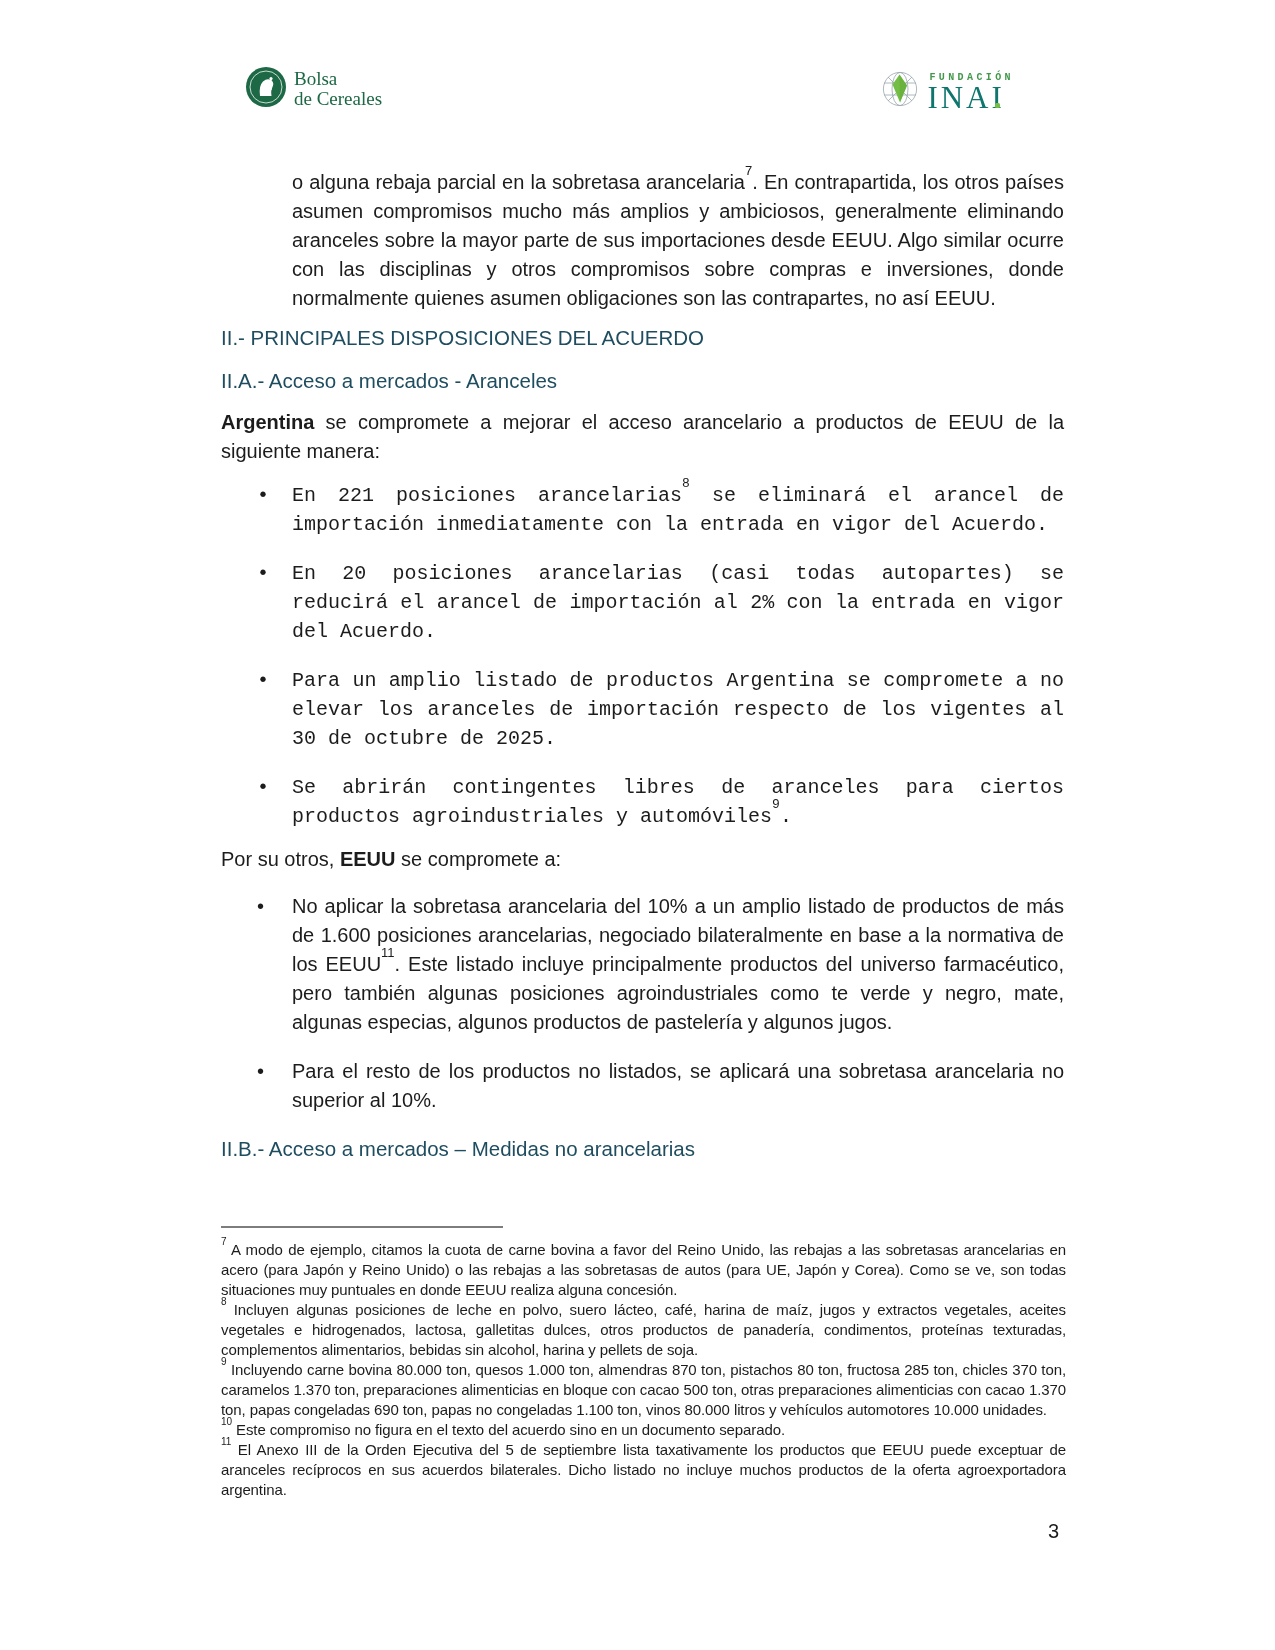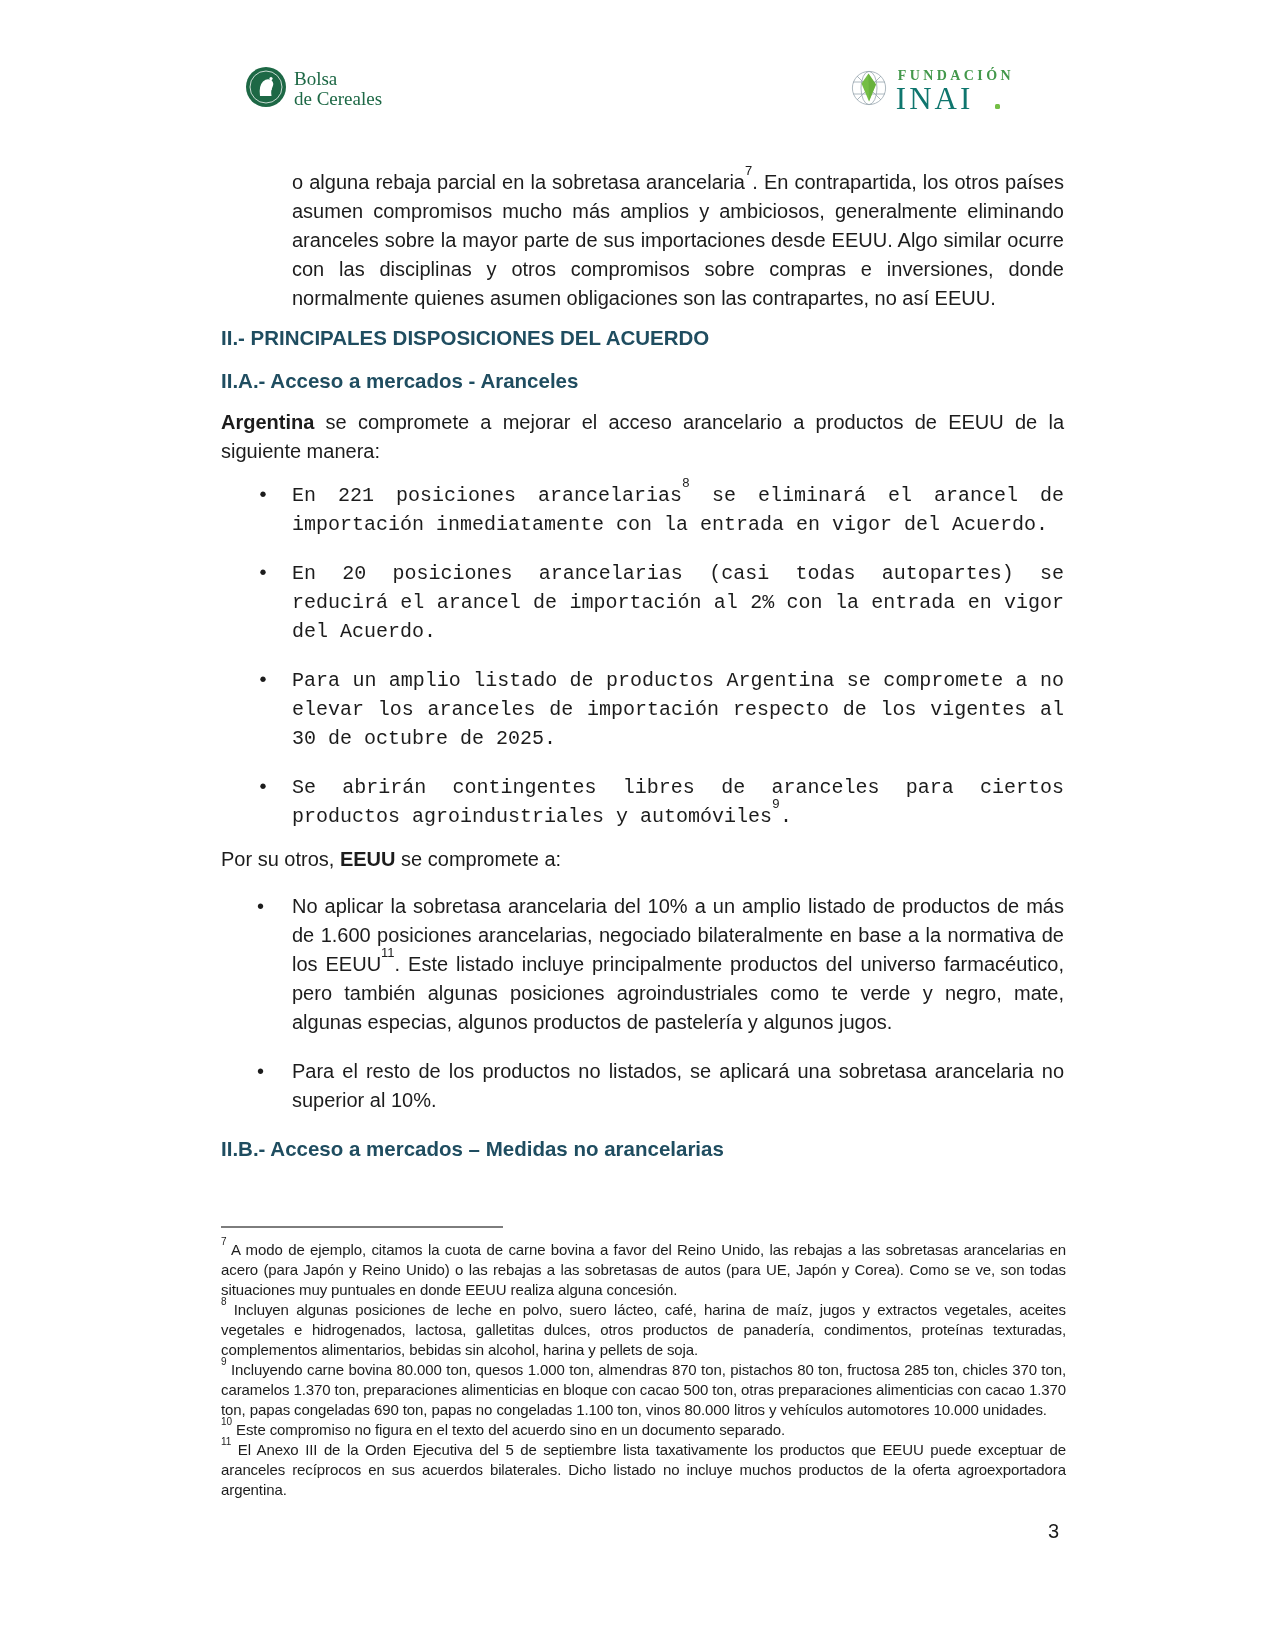--- a/index.html
+++ b/index.html
@@ -5,47 +5,47 @@
   * { margin:0; padding:0; box-sizing:border-box; }
   html,body { background:#ffffff; }
   .page {
     width:1275px; height:1650px; position:relative; margin:0 auto;
     background:#ffffff; overflow:hidden;
     font-family:"Liberation Sans", sans-serif; color:#1c1c1c;
   }
 
   
   .header { position:absolute; top:66px; left:221px; right:211px;
-            display:flex; justify-content:space-between; align-items:flex-start; }
+            display:flex; justify-content:space-between; align-items:flex-end; }
   .logo-bolsa { display:flex; align-items:center; gap:7px; margin-left:24px; }
   .bolsa-text { font-family:"Liberation Serif", serif; color:#1d6845;
                 font-size:19px; line-height:20px; }
   .logo-inai { display:flex; align-items:center; gap:9px; margin-right:50px; }
   .inai-text { position:relative; padding-top:2px; }
-  .fundacion { display:block; font-family:Liberation Serif, serif; color:#43984b;
-               font-size:14px; font-weight:bold; letter-spacing:3.4px; margin:0 0 1px 2px; }
+  .fundacion { display:block; font-family:Liberation Mono, monospace; color:#43984b;
+               font-size:10px; font-weight:bold; letter-spacing:3.4px; margin:0 0 1px 2px; }
   .inai-word { font-family:"Liberation Serif", serif; color:#0f766e;
                font-size:31px; line-height:27px; letter-spacing:3px; }
   .inai-dot { position:absolute; width:5px; height:5px; background:#74be45;
               right:14px; bottom:4px; border-radius:1.5px; }
 
   
   .content { position:absolute; top:115px; left:221px; width:843px; }
   .content p, .content li { font-size:20px; line-height:29px; text-align:justify; }
   .indent { margin-left:71px; }
   .p-intro    { margin-top:53px; }
   h2.sec      { margin-top:10px; }
   h3.sec-a    { margin-top:14px; }
   .p-arg      { margin-top:13px; }
   ul.blist-1  { margin-top:15px;font-family:Liberation Mono, monospace; }
   .p-eeuu     { margin-top:14px; }
   ul.blist-2  { margin-top:18px; }
   h3.sec-b    { margin-top:19px; }
   h2.sec, h3.sec-a, h3.sec-b {
-    color:#1f4d60; font-size:20.5px; line-height:29px; font-weight:bold;
+    color:#1f4d60; font-size:20.5px; line-height:29px; font-weight:normal;
   }
   ul { list-style:none; }
   li { position:relative; padding-left:71px; }
   li + li { margin-top:20px; }
   li::before { content:"\2022"; position:absolute; left:36px; top:0; font-size:20px; }
   sup { font-size:13px; line-height:0; position:relative; top:-6px; }
   .b { font-weight:bold; }
 
   
   .fn-sep { position:absolute; top:1226px; left:221px; width:282px; height:2px;

